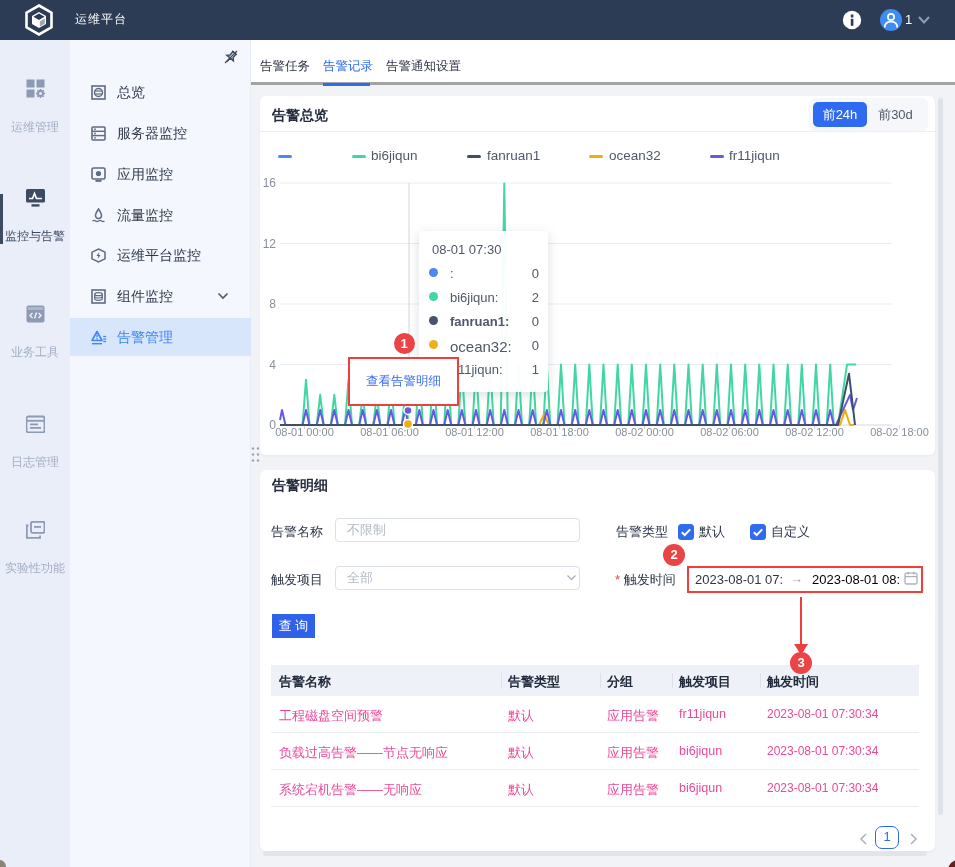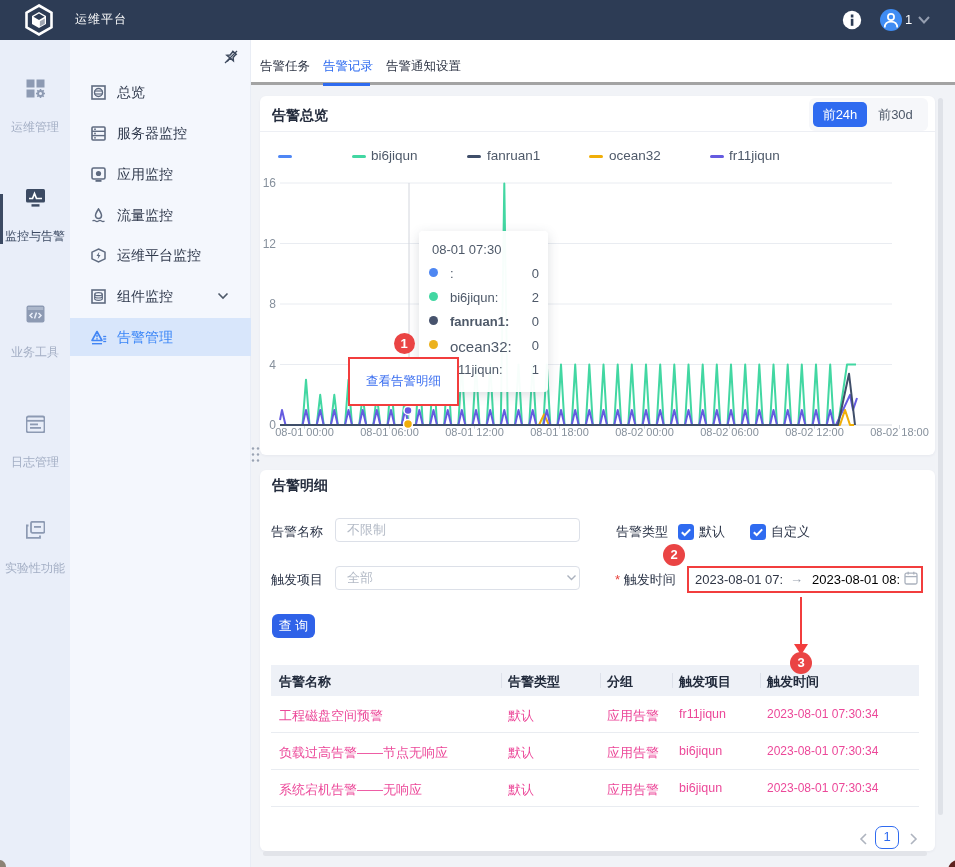--- a/index.html
+++ b/index.html
@@ -302,21 +302,21 @@
     <div class="flabel" style="left:552px;top:102px;color:#000000;">2023-08-01 08:</div>
     <svg class="abs" style="left:644px;top:101px;" width="14" height="14" viewBox="0 0 14 14">
         <g fill="none" stroke="#aab1bd" stroke-width="1.3">
           <rect x="1" y="2.2" width="12" height="10.8" rx="1.5"></rect>
           <line x1="1" y1="5.6" x2="13" y2="5.6"></line>
           <line x1="4.2" y1="0.8" x2="4.2" y2="3.4"></line>
           <line x1="9.8" y1="0.8" x2="9.8" y2="3.4"></line>
         </g>
       </svg>
 
-    <div class="abs" style="left:12px;top:144px;width:43px;height:24px;background:#2f62e8;border-radius:6px;color:#fff;font-size:13px;text-align:center;line-height:24px;">查 询</div>
+    <div class="abs" style="left:12px;top:144px;width:43px;height:24px;background:#2f62e8;border-radius:0;color:#fff;font-size:13px;text-align:center;line-height:24px;">查 询</div>
 
     <div id="thead">
       <div class="th" style="left:8px;">告警名称</div>
       <div class="th" style="left:237px;">告警类型</div>
       <div class="th" style="left:336px;">分组</div>
       <div class="th" style="left:408px;">触发项目</div>
       <div class="th" style="left:496px;">触发时间</div>
       <div class="vsep" style="left:229.5px;"></div>
       <div class="vsep" style="left:328.5px;"></div>
       <div class="vsep" style="left:400.5px;"></div>

